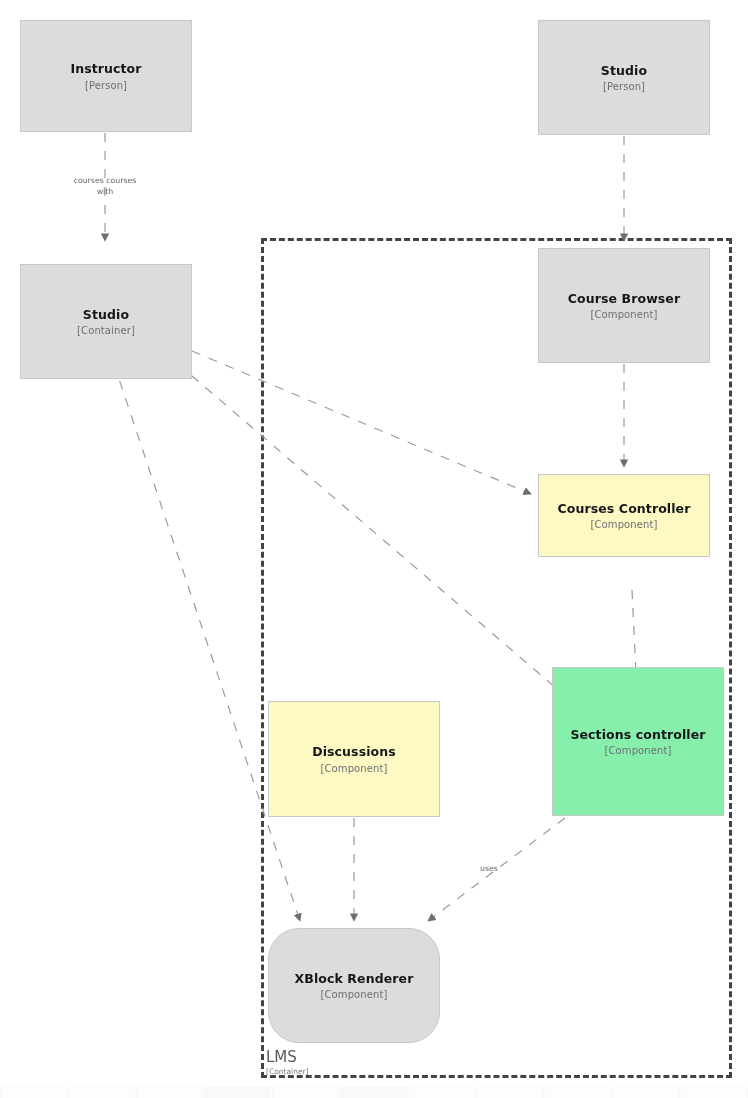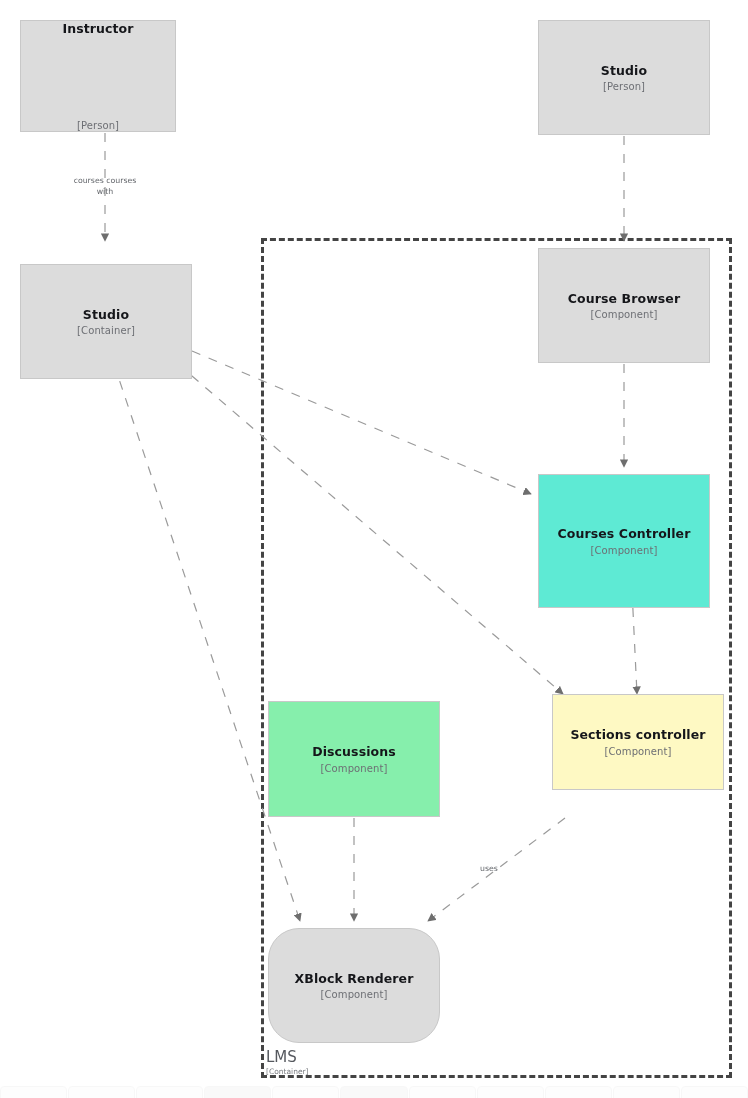--- a/index.html
+++ b/index.html
@@ -154,51 +154,51 @@
 
     <g>
       <line x1="565" y1="818" x2="428" y2="921" stroke="#9a9a9a" stroke-width="1.2" stroke-dasharray="9 9" marker-end="url(#arrow)"></line>
     </g>
   </svg>
 
   <div class="edge-label" id="edge-label-0" style="left: 62px; top: 176px; width: 86px;">courses courses
 with</div>
   <div class="edge-label" id="edge-label-8" style="left: 480px; top: 864px;">uses</div>
 
-  <div class="node" id="node-0" style="left: 20px; top: 20px; width: 156px; height: 112px; background: rgb(220, 220, 220); border-color: rgb(200, 200, 200); justify-content: space-between;">
+  <div class="node" id="node-0" style="left: 20px; top: 20px; width: 172px; height: 112px; background: rgb(220, 220, 220); border-color: rgb(200, 200, 200);">
     <div class="node-title">Instructor</div>
     <div class="node-type">[Person]</div>
   </div>
 
   <div class="node" id="node-1" style="left: 538px; top: 20px; width: 172px; height: 115px; background: rgb(220, 220, 220); border-color: rgb(200, 200, 200);">
     <div class="node-title">Studio</div>
     <div class="node-type">[Person]</div>
   </div>
 
   <div class="node" id="node-2" style="left: 20px; top: 248px; width: 172px; height: 115px; background: rgb(220, 220, 220); border-color: rgb(200, 200, 200); margin-top: 16px;">
     <div class="node-title">Studio</div>
     <div class="node-type">[Container]</div>
   </div>
 
   <div class="node" id="node-3" style="left: 538px; top: 248px; width: 172px; height: 115px; background: rgb(220, 220, 220); border-color: rgb(200, 200, 200);">
     <div class="node-title">Course Browser</div>
     <div class="node-type">[Component]</div>
   </div>
 
-  <div class="node" id="node-4" style="left: 538px; top: 474px; width: 172px; height: 134px; background: #5eead4; border-color: rgb(200, 200, 200);">
+  <div class="node" id="node-4" style="left: 538px; top: 474px; width: 172px; height: 83px; background: #fef9c3; border-color: rgb(200, 200, 200);">
     <div class="node-title">Courses Controller</div>
     <div class="node-type">[Component]</div>
   </div>
 
-  <div class="node" id="node-5" style="left: 268px; top: 701px; width: 172px; height: 116px; background: #86efac; border-color: rgb(200, 200, 200);">
+  <div class="node" id="node-5" style="left: 268px; top: 701px; width: 172px; height: 116px; background: #fef9c3; border-color: rgb(200, 200, 200);">
     <div class="node-title">Discussions</div>
     <div class="node-type">[Component]</div>
   </div>
 
-  <div class="node" id="node-6" style="left: 552px; top: 694px; width: 172px; height: 96px; background: #fef9c3; border-color: rgb(200, 200, 200);">
+  <div class="node" id="node-6" style="left: 552px; top: 667px; width: 172px; height: 149px; background: #86efac; border-color: rgb(200, 200, 200);">
     <div class="node-title">Sections controller</div>
     <div class="node-type">[Component]</div>
   </div>
 
   <div class="node" id="node-7" style="left: 268px; top: 928px; width: 172px; height: 115px; background: rgb(220, 220, 220); border-color: rgb(200, 200, 200); border-radius: 31px;">
     <div class="node-title">XBlock Renderer</div>
     <div class="node-type">[Component]</div>
   </div>
 
   <div class="ghost-strip">

